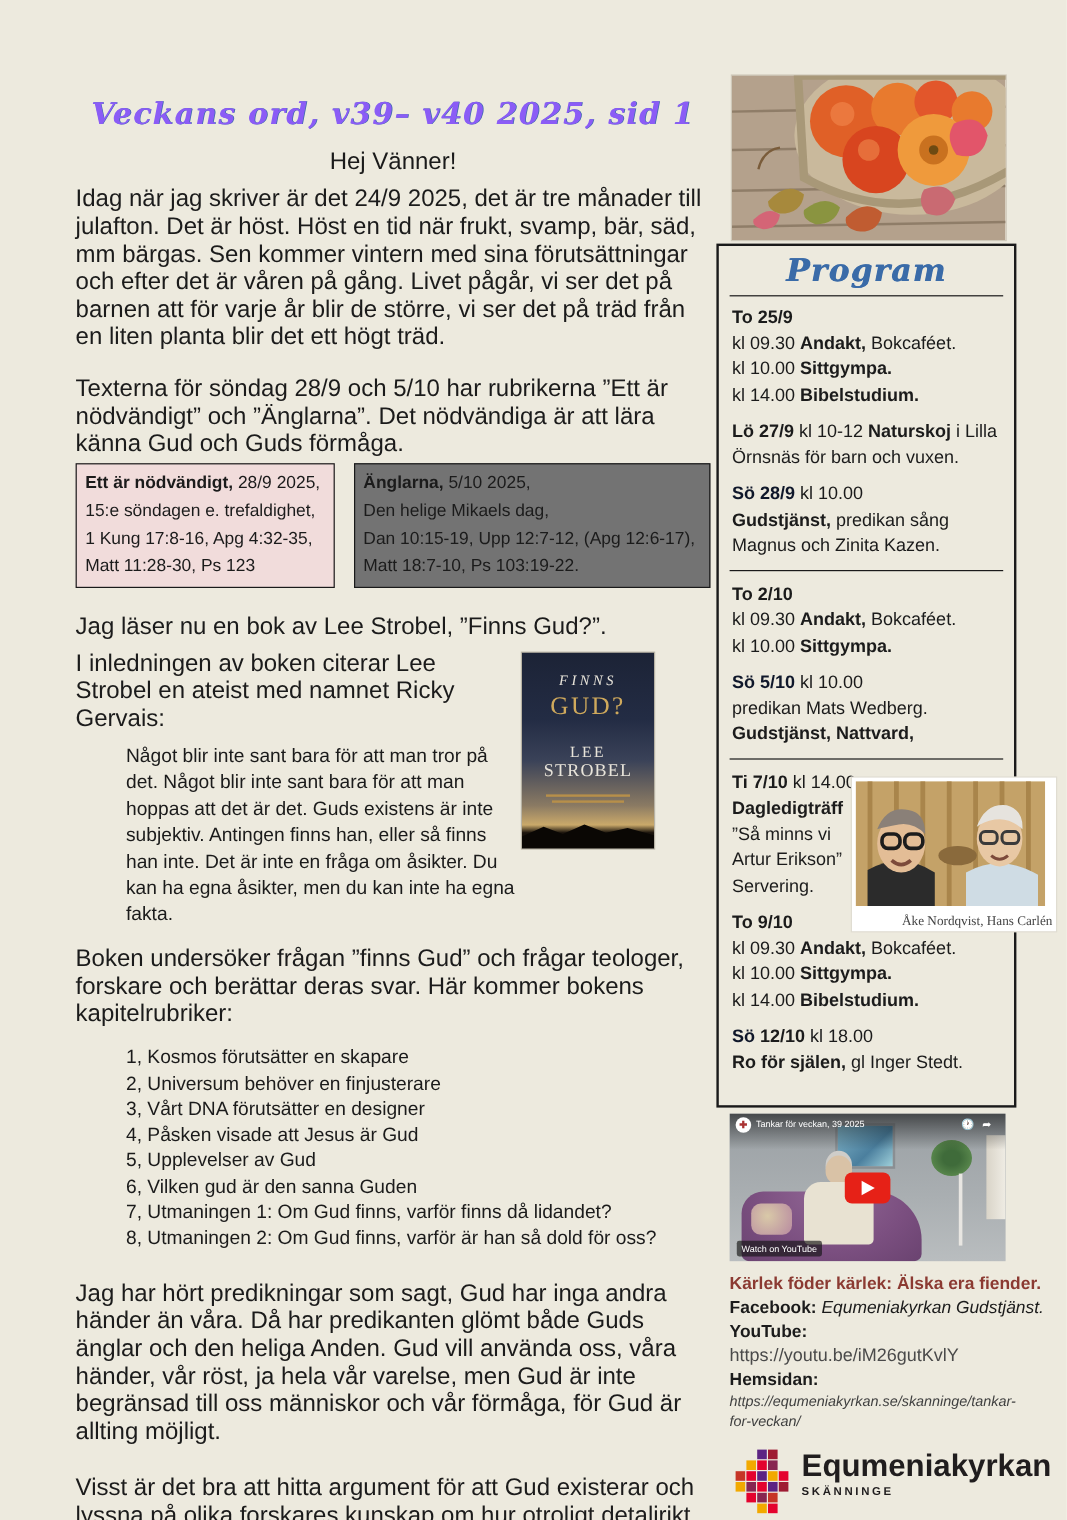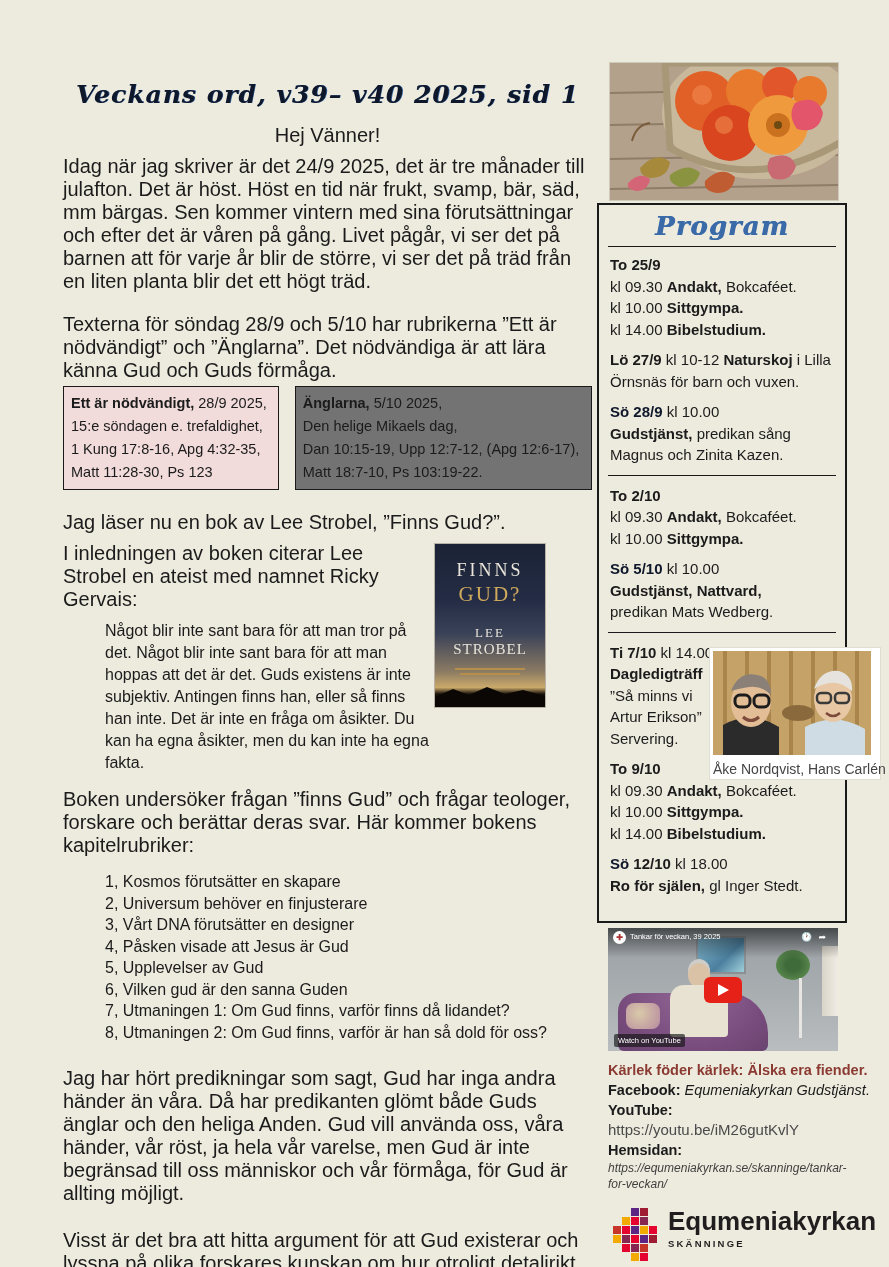--- a/index.html
+++ b/index.html
@@ -5,42 +5,42 @@
   html,body{margin:0;padding:0;}
   .page{
     position:relative; width:889px; height:1267px;
     background:#edeade; overflow:hidden;
     font-family:"Liberation Sans", sans-serif; color:#1b1b1b;
   }
   
   .left-col{position:absolute; left:63px; top:80px; width:529px;}
   .doc-title{
     margin:0; text-align:center; font-family:"DejaVu Serif", serif;
-    font-style:italic; font-weight:bold; font-size:25px; color:#0f172a;
+    font-style:italic; font-weight:bold; font-size:25px; color:#8b5cf6;
     letter-spacing:1px; text-shadow:0.6px 0 0 #3a6ba8;
   }
   .greeting{margin:15px 0 0 0; text-align:center; font-size:20px; font-weight:normal;}
   .para{margin:0; font-size:20px; line-height:23px;}
   .mt8{margin-top:8px}.mt10{margin-top:21px}.mt14{margin-top:14px}
   .mt20{margin-top:20px}.mt24{margin-top:24px}
   .boxes-row{display:flex; gap:16px; margin-top:4px;}
   .sbox{border:1.5px solid #1a1a1a; padding:5px 7px; font-size:14.5px; line-height:23px;}
   .sbox div{white-space:nowrap;}
   .box-pink{background:#f1dcdb; width:206px;}
   .box-green{background:#737373; width:290px;}
   .b{font-weight:bold;}
   .inledning-wrap{position:relative; margin-top:8px; min-height:172px;}
   .inledning-text{width:365px;}
   .quote{margin:9px 0 0 42px; width:330px; font-size:16px; line-height:22px;}
   .book-cover{
     position:absolute; left:372px; top:2px; width:110px; height:163px;
     background:linear-gradient(180deg,#1c2336 0%,#232c44 34%,#3a4258 55%,#8a7a63 78%,#caa96a 88%,#1a130c 92%,#0d0a06 100%);
     box-shadow:0 0 0 1px #b7b2a4; text-align:center; overflow:hidden;
   }
-  .bc-t1{margin-top:16px; color:#e8e4da; font-family:"Liberation Serif",serif; font-size:18px; letter-spacing:3px;}
+  .bc-t1{margin-top:16px; color:#e8e4da; font-family:"Liberation Serif",serif; font-size:12px; letter-spacing:3px;font-style:italic;}
   .bc-t2{color:#cfa95c; font-family:"Liberation Serif",serif; font-size:21px; letter-spacing:2px; margin-top:1px;}
   .bc-t3{color:#e8e4da; font-family:"Liberation Serif",serif; font-size:13px; letter-spacing:2px; margin-top:18px;}
   .bc-t4{color:#e8e4da; font-family:"Liberation Serif",serif; font-size:15px; letter-spacing:1px;}
   .bc-sub{margin:10px auto 0 auto; width:70px; height:2px; background:#b78f4a;}
   .bc-sub2{margin:3px auto 0 auto; width:60px; height:2px; background:#b78f4a;}
   .bc-mtn{position:absolute; bottom:0; left:0;}
   .chapters{margin:14px 0 0 42px; font-size:16px; line-height:21.5px;}
   
   .apples{position:absolute; left:610px; top:63px; width:228px; height:137px; box-shadow:0 0 0 1px #cfc9ba;}
   .program-box{
@@ -55,21 +55,21 @@
   .phr{border:none; border-top:1.6px solid #1a1a1a; margin:5px -2px 7px -2px;}
   .pdiv{border:none; border-top:1.4px solid #1a1a1a; margin:9px -2px 9px -2px;}
   .pl{font-size:15px; line-height:21.5px;}
   .pgap{height:9px;}
   .r{color:#0f172a;}
   .g3text{width:108px;}
   .duo-photo{
     position:absolute; left:111px; top:443px; width:164px; background:#fff;
     padding:3px 3px 1px 3px; box-shadow:0 0 0 1px #e0ddd2;
   }
-  .duo-caption{font-family:Liberation Sans, sans-serif; font-size:14px; color:#444; text-align:left; padding:2px 0 1px 0; white-space:nowrap;}
+  .duo-caption{font-family:Liberation Serif, serif; font-size:11px; color:#444; text-align:right; padding:2px 0 1px 0; white-space:nowrap;}
   
   .video-thumb{position:absolute; left:608px; top:928px; width:230px; height:123px; background:linear-gradient(180deg,#9aa0a4 0%,#a9aeb1 55%,#b9bdbf 100%); overflow:hidden; cursor:pointer;}
   .vt-grad{position:absolute; top:0; left:0; right:0; height:30px; background:linear-gradient(180deg,rgba(0,0,0,.55),rgba(0,0,0,0));}
   .vt-title{position:absolute; top:4px; left:22px; color:#fff; font-size:7.5px;}
   .vt-logo{position:absolute; top:3px; left:5px; width:13px; height:13px; border-radius:50%; background:#fff; display:flex;align-items:center;justify-content:center; font-size:8px; color:#a33; font-weight:bold;}
   .vt-actions{position:absolute; top:4px; right:6px; color:#fff; font-size:9px; letter-spacing:6px;}
   .vt-painting{position:absolute; top:8px; left:88px; width:46px; height:34px; background:linear-gradient(135deg,#7fb2c6,#4b7f9e 60%,#9fd0da); border:2px solid #8a8f93;}
   .vt-plant{position:absolute; top:22px; right:28px; width:34px; height:30px; background:radial-gradient(ellipse at center,#3f6b3a 30%,#57854b 70%,transparent 75%); border-radius:50%;}
   .vt-stand{position:absolute; top:50px; right:36px; width:3px; height:60px; background:#e8e6e2;}
   .vt-window{position:absolute; top:18px; right:0px; width:16px; height:70px; background:linear-gradient(90deg,#d9d4c8,#efece4);}
@@ -200,22 +200,22 @@
     <div class="pl"><span class="b r">Sö 28/9</span><span> kl 10.00</span></div>
     <div class="pl"><span class="b">Gudstjänst,</span><span> predikan sång Magnus och Zinita Kazen.</span></div>
 
     <hr class="pdiv">
 
     <div class="pl"><span class="b">To 2/10</span></div>
     <div class="pl"><span>kl 09.30 </span><span class="b">Andakt,</span><span> Bokcaféet.</span></div>
     <div class="pl"><span>kl 10.00 </span><span class="b">Sittgympa.</span></div>
     <div class="pgap"></div>
     <div class="pl"><span class="b r">Sö 5/10</span><span> kl 10.00</span></div>
+    <div class="pl"><span>predikan Mats Wedberg.</span></div>
     <div class="pl"><span class="b">Gudstjänst, Nattvard,</span></div>
-    <div class="pl"><span>predikan Mats Wedberg.</span></div>
 
     <hr class="pdiv">
 
     <div class="g3text">
       <div class="pl"><span class="b">Ti 7/10</span><span> kl 14.00</span></div>
       <div class="pl"><span class="b">Dagledigträff</span></div>
       <div class="pl"><span>”Så minns vi</span></div>
       <div class="pl"><span>Artur Erikson”</span></div>
       <div class="pl"><span>Servering.</span></div>
     </div>

